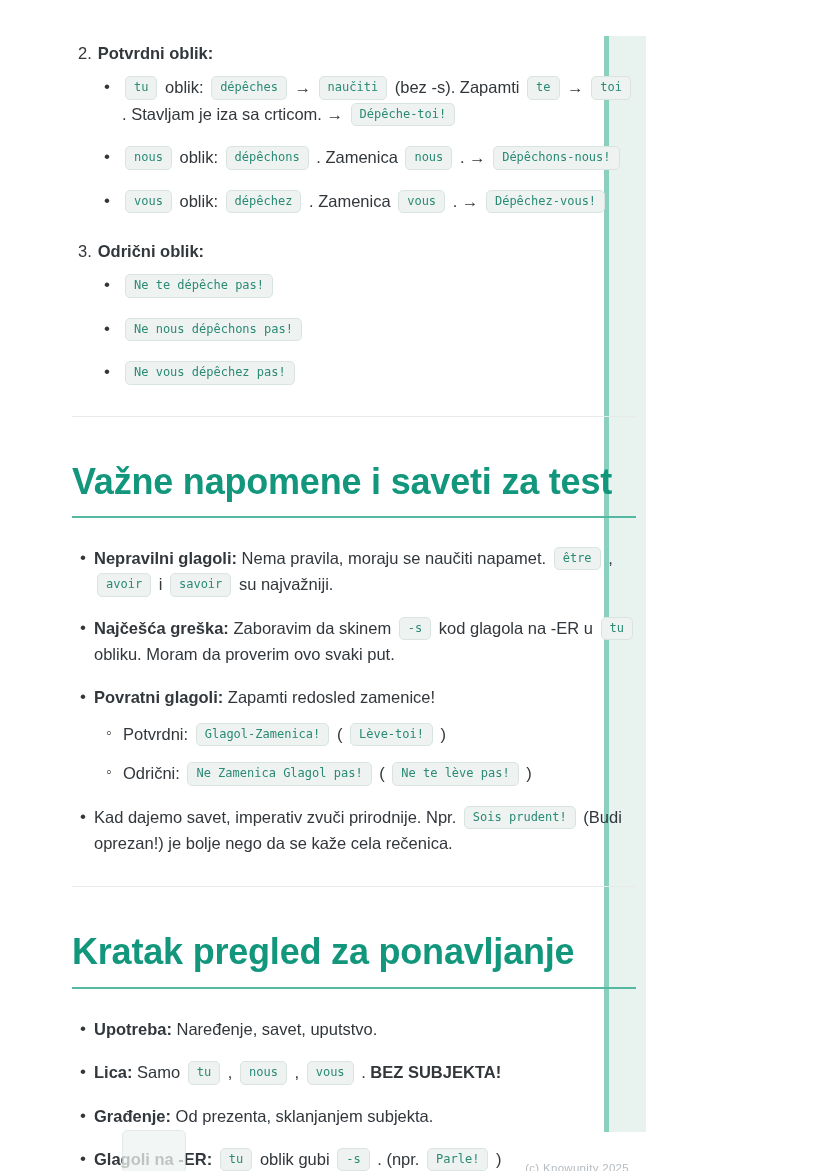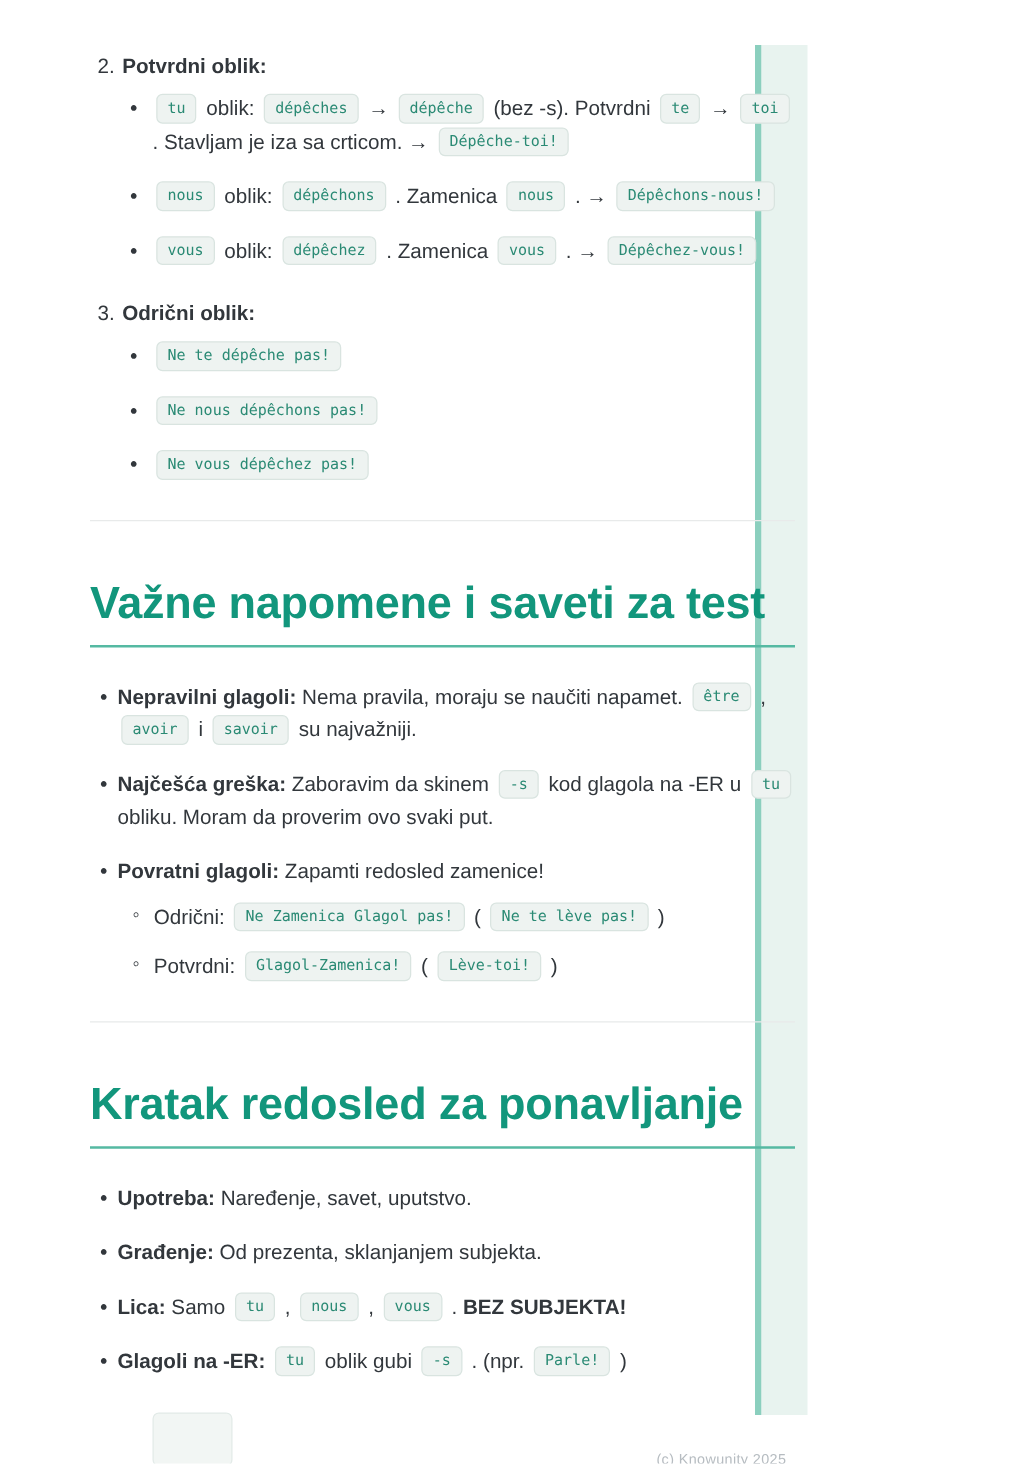--- a/index.html
+++ b/index.html
@@ -102,21 +102,21 @@
 
   <div class="side-strip"></div>
 
   <div class="content">
 
     <div class="numblock">
       <div class="num-line">
         <span class="num">2.</span><span class="b">Potvrdni oblik:</span>
       </div>
       <ul class="blist indent2">
-          <li><span class="code">tu</span><span> oblik: </span><span class="code">dépêches</span><span> → </span><span class="code">dépêche</span><span> (bez -s). Potvrdni </span><span class="code">te</span><span> → </span><span class="code">toi</span><span> . Stavljam je iza sa crticom. → </span><span class="code">Dépêche-toi!</span></li>
+          <li><span class="code">tu</span><span> oblik: </span><span class="code">dépêches</span><span> → </span><span class="code">naučiti</span><span> (bez -s). Zapamti </span><span class="code">te</span><span> → </span><span class="code">toi</span><span> . Stavljam je iza sa crticom. → </span><span class="code">Dépêche-toi!</span></li>
           <li><span class="code">nous</span><span> oblik: </span><span class="code">dépêchons</span><span> . Zamenica </span><span class="code">nous</span><span> . → </span><span class="code">Dépêchons-nous!</span></li>
           <li><span class="code">vous</span><span> oblik: </span><span class="code">dépêchez</span><span> . Zamenica </span><span class="code">vous</span><span> . → </span><span class="code">Dépêchez-vous!</span></li>
         </ul>
     </div>
 
     <div class="numblock">
       <div class="num-line">
         <span class="num">3.</span><span class="b">Odrični oblik:</span>
       </div>
       <ul class="blist indent2">
@@ -127,34 +127,35 @@
     </div>
 
     <hr class="divider">
 
     <div class="section">
       <h2 class="section-heading">Važne napomene i saveti za test</h2>
       <ul class="blist">
           <li><span class="b">Nepravilni glagoli:</span><span> Nema pravila, moraju se naučiti napamet. </span><span class="code">être</span><span> , </span><span class="code">avoir</span><span> i </span><span class="code">savoir</span><span> su najvažniji.</span></li>
           <li><span class="b">Najčešća greška:</span><span> Zaboravim da skinem </span><span class="code">-s</span><span> kod glagola na -ER u </span><span class="code">tu</span><span> obliku. Moram da proverim ovo svaki put.</span></li>
           <li><span class="b">Povratni glagoli:</span><span> Zapamti redosled zamenice!</span><ul class="sublist">
+              <li><span>Potvrdni: </span><span class="code">Glagol-Zamenica!</span><span> ( </span><span class="code">Lève-toi!</span><span> )</span></li>
               <li><span>Odrični: </span><span class="code">Ne Zamenica Glagol pas!</span><span> ( </span><span class="code">Ne te lève pas!</span><span> )</span></li>
-              <li><span>Potvrdni: </span><span class="code">Glagol-Zamenica!</span><span> ( </span><span class="code">Lève-toi!</span><span> )</span></li>
             </ul></li>
+          <li><span>Kad dajemo savet, imperativ zvuči prirodnije. Npr. </span><span class="code">Sois prudent!</span><span> (Budi oprezan!) je bolje nego da se kaže cela rečenica.</span></li>
         </ul>
     </div>
 
     <hr class="divider">
 
     <div class="section">
-      <h2 class="section-heading">Kratak redosled za ponavljanje</h2>
+      <h2 class="section-heading">Kratak pregled za ponavljanje</h2>
       <ul class="blist">
           <li><span class="b">Upotreba:</span><span> Naređenje, savet, uputstvo.</span></li>
+          <li><span class="b">Lica:</span><span> Samo </span><span class="code">tu</span><span> , </span><span class="code">nous</span><span> , </span><span class="code">vous</span><span> . </span><span class="b">BEZ SUBJEKTA!</span></li>
           <li><span class="b">Građenje:</span><span> Od prezenta, sklanjanjem subjekta.</span></li>
-          <li><span class="b">Lica:</span><span> Samo </span><span class="code">tu</span><span> , </span><span class="code">nous</span><span> , </span><span class="code">vous</span><span> . </span><span class="b">BEZ SUBJEKTA!</span></li>
           <li><span class="b">Glagoli na -ER:</span><span> </span><span class="code">tu</span><span> oblik gubi </span><span class="code">-s</span><span> . (npr. </span><span class="code">Parle!</span><span> )</span></li>
         </ul>
     </div>
 
   </div>
 
   <div class="watermark">(c) Knowunity 2025</div>
 
   <div class="cutoff-fragment"></div>
 

